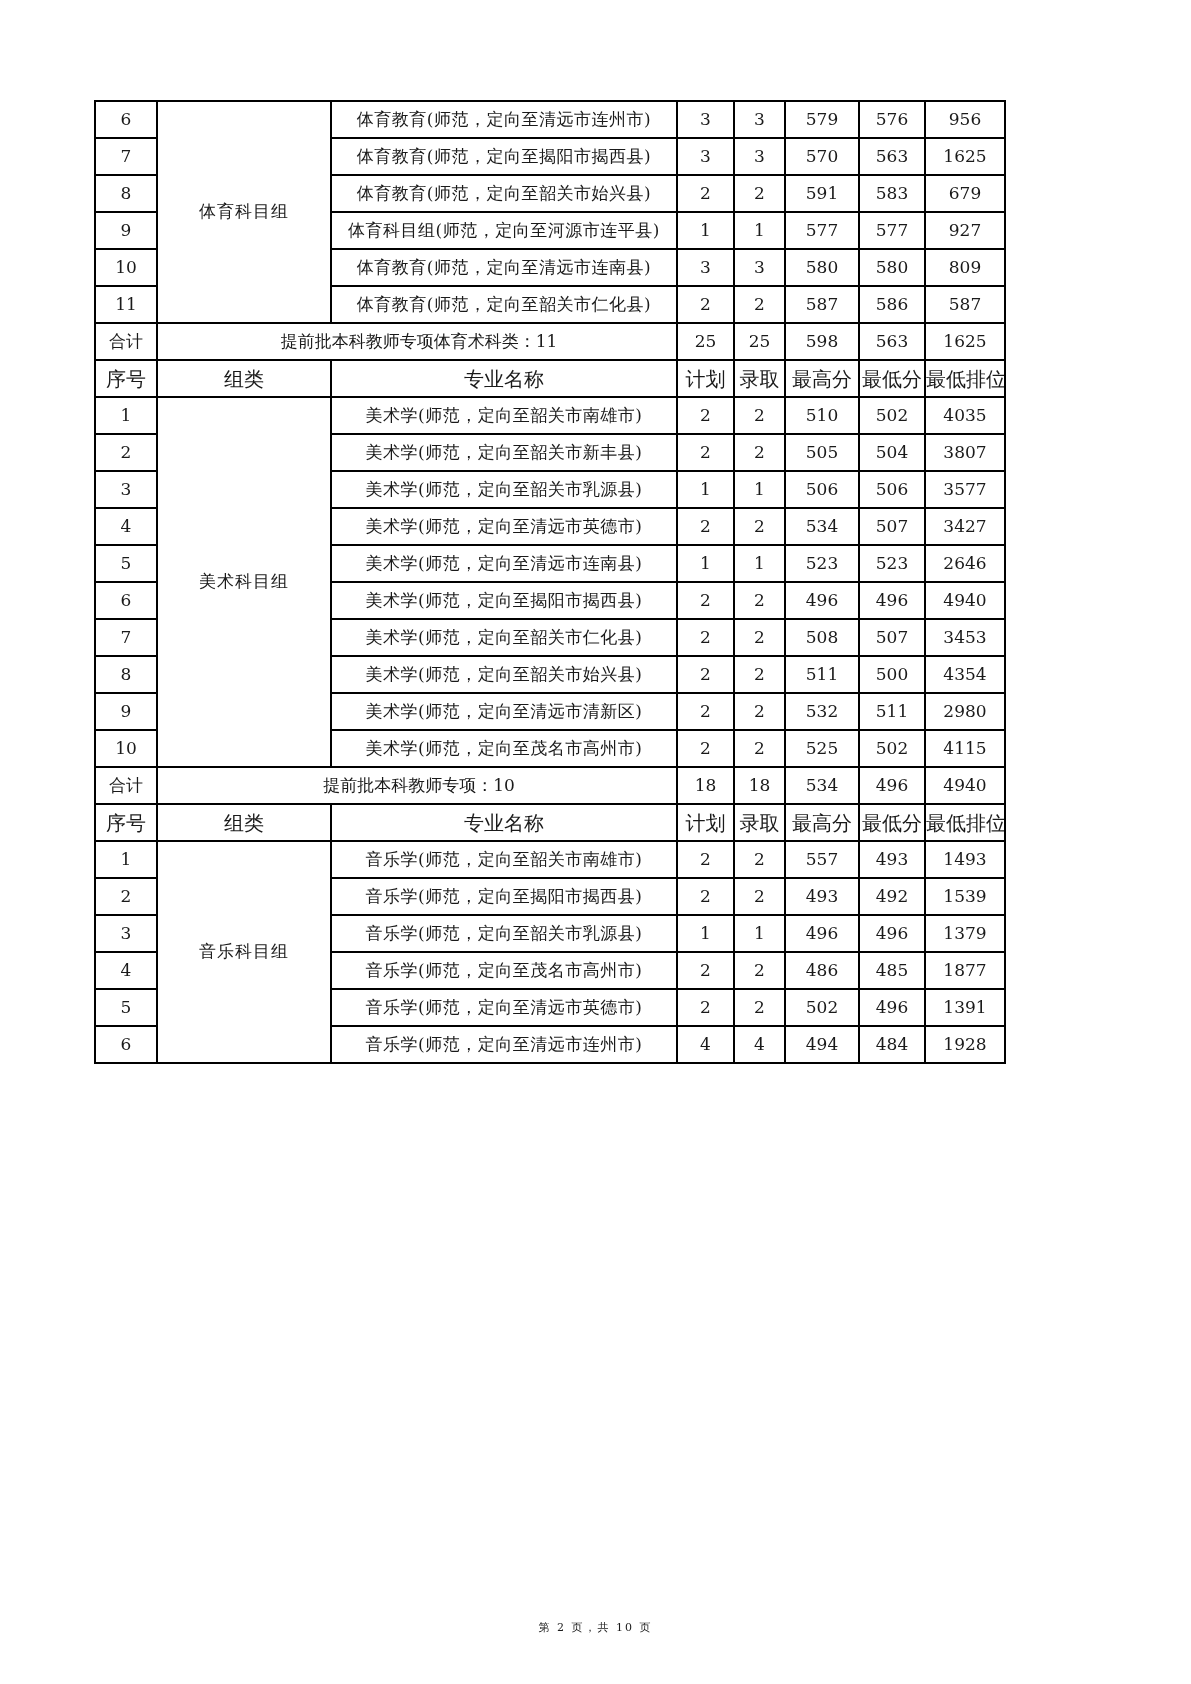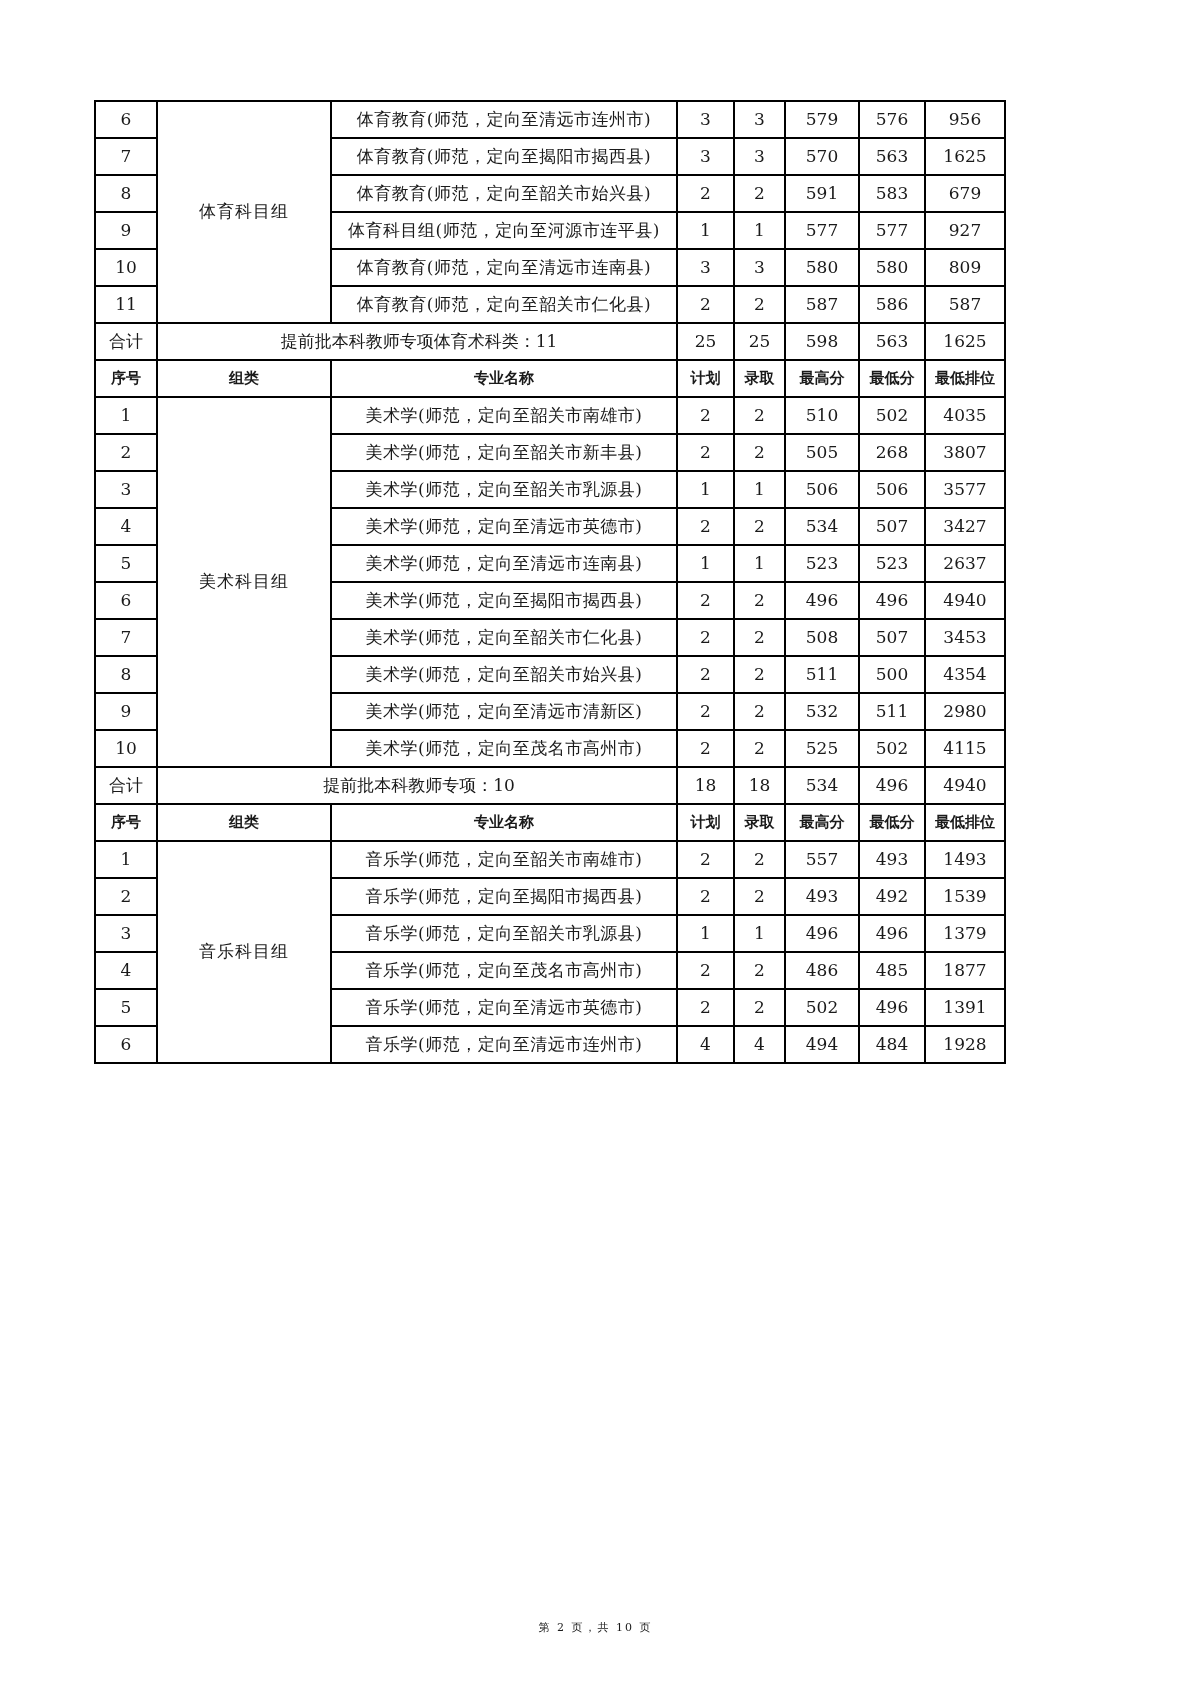--- a/index.html
+++ b/index.html
@@ -5,21 +5,21 @@
   html, body { margin: 0; padding: 0; background: #ffffff; }
   body { width: 1191px; height: 1684px; position: relative; overflow: hidden;
          font-family: "DejaVu Serif", "Liberation Serif", serif; color: #1a1a1a; }
   .page { position: absolute; left: 0; top: 0; width: 1191px; height: 1684px; background: #fff; }
   table.scores { position: absolute; left: 94px; top: 100px; border-collapse: collapse;
                  table-layout: fixed; width: 910px; }
   table.scores td { border: 2px solid #000; height: 35px; padding: 0; text-align: center;
                     vertical-align: middle; font-size: 17px; line-height: 1; white-space: nowrap; overflow: hidden; }
   td.name { text-align: left; padding-left: 10px; font-size: 18px; letter-spacing: 0.5px; border-radius: 6px; }
   td.group { font-size: 18px; letter-spacing: 1px; font-family: Liberation Mono, monospace; }
-  tr.hdr td { font-family: "DejaVu Sans", "Liberation Sans", sans-serif; font-weight: bold; font-size: 15px; }
+  tr.hdr td { font-family: "DejaVu Sans", "Liberation Sans", sans-serif; font-weight: normal; font-size: 20px; }
   tr.total td.desc { text-align: center; font-size: 17px; padding-left: 4px; }
   .num { font-family: "DejaVu Serif", "Liberation Serif", serif; }
   .footer { position: absolute; top: 1620px; left: 0; width: 1191px; text-align: center;
             font-size: 11px; letter-spacing: 2px; }
 </style>
 </head>
 <body>
 
 <div class="page">
   <table class="scores">
@@ -120,21 +120,21 @@
         <td class="num">510</td>
         <td class="num">502</td>
         <td class="num">4035</td>
       </tr>
       <tr>
         <td class="num">2</td>
         <td class="name">美术学(师范，定向至韶关市新丰县)</td>
         <td class="num">2</td>
         <td class="num">2</td>
         <td class="num">505</td>
-        <td class="num">268</td>
+        <td class="num">504</td>
         <td class="num">3807</td>
       </tr>
       <tr>
         <td class="num">3</td>
         <td class="name">美术学(师范，定向至韶关市乳源县)</td>
         <td class="num">1</td>
         <td class="num">1</td>
         <td class="num">506</td>
         <td class="num">506</td>
         <td class="num">3577</td>
@@ -148,21 +148,21 @@
         <td class="num">507</td>
         <td class="num">3427</td>
       </tr>
       <tr>
         <td class="num">5</td>
         <td class="name">美术学(师范，定向至清远市连南县)</td>
         <td class="num">1</td>
         <td class="num">1</td>
         <td class="num">523</td>
         <td class="num">523</td>
-        <td class="num">2637</td>
+        <td class="num">2646</td>
       </tr>
       <tr>
         <td class="num">6</td>
         <td class="name">美术学(师范，定向至揭阳市揭西县)</td>
         <td class="num">2</td>
         <td class="num">2</td>
         <td class="num">496</td>
         <td class="num">496</td>
         <td class="num">4940</td>
       </tr>

